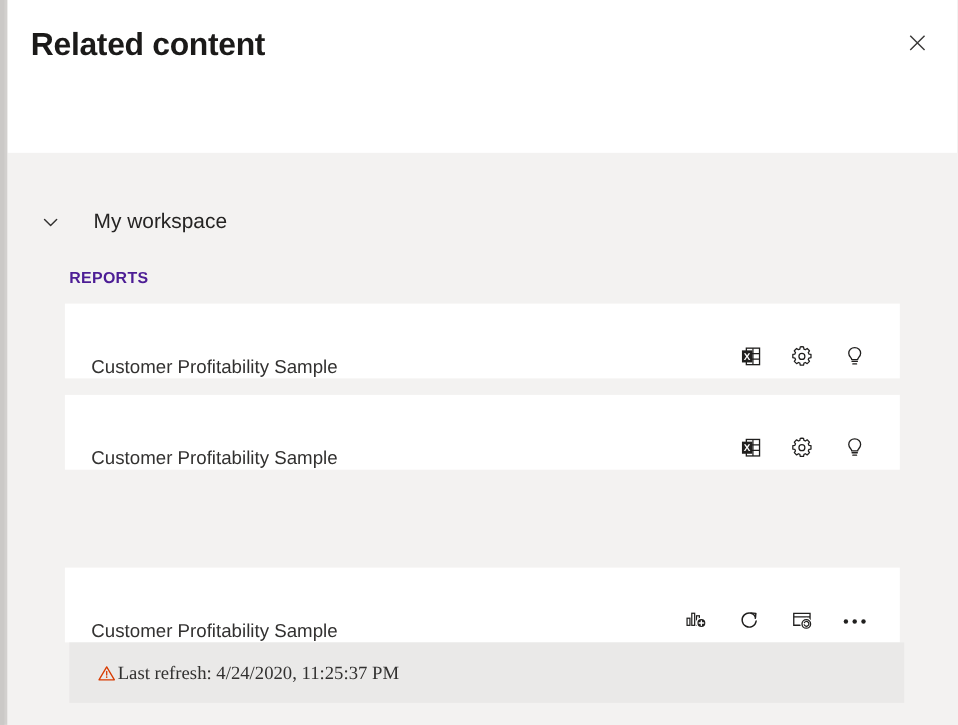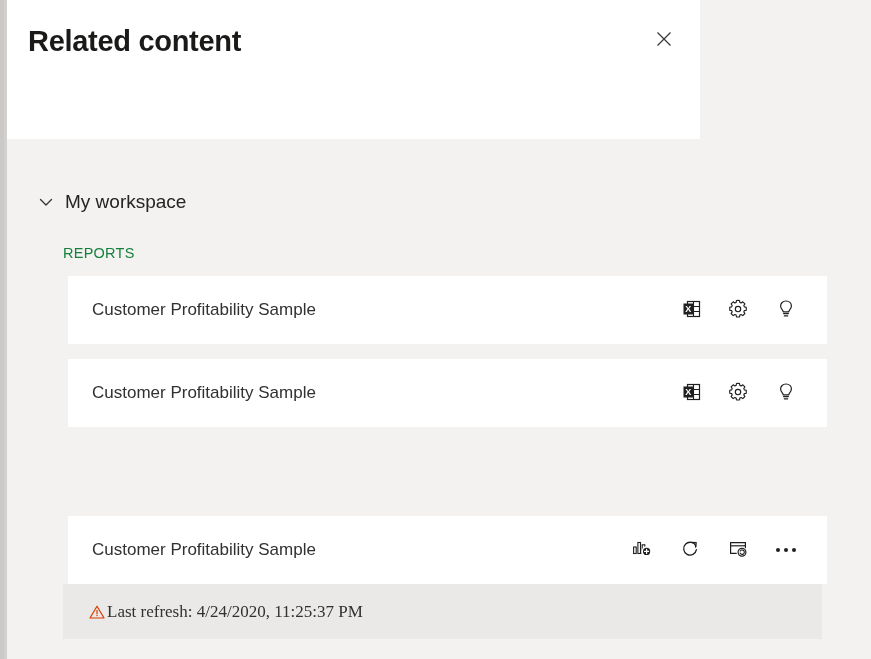--- a/index.html
+++ b/index.html
@@ -30,21 +30,21 @@
     position: absolute;
     left: 7px; top: 0;
     width: 864px; height: 659px;
     background: #f3f2f1;
   }
 
   
   #panel-header {
     position: absolute;
     left: 0; top: 0;
-    width: 693px;
+    width: 863px;
     height: 139px;
     background: #ffffff;
   }
   #panel-title {
     position: absolute;
     left: 21px;
     top: 25px;
     font-size: 29px;
     font-weight: bold;
     color: #1b1a19;
@@ -91,41 +91,42 @@
   }
   .chev {
     width: 22px; height: 22px;
     display: flex; align-items: center; justify-content: center;
     margin-right: 8px;
   }
   .workspace-name {
     font-size: 19px;
     color: #252423;
     font-weight: normal;
+    margin-left: 20px;
   }
 
   .section-label {
     position: absolute;
     left: 56px;
     font-size: 14.5px;
-    font-weight: normal;
+    font-weight: bold;
     letter-spacing: 0.25px;
-    color: #15803d;
+    color: #4c1d95;
   }
   #label-reports { top: 106px; }
   #label-semantic { top: 346px; }
 
   .item-card {
     position: absolute;
-    left: 61px;
+    left: 52px;
     width: 759px;
     height: 68px;
     background: #ffffff;
     display: flex;
-    align-items: center;
+    align-items: flex-end;
   }
   #card-report-0 { top: 137px; }
   #card-report-1 { top: 220px; }
   #card-model-0  { top: 377px; }
 
   .item-name {
     margin-left: 24px;
     font-size: 17px;
     color: #323130;
     white-space: nowrap;

